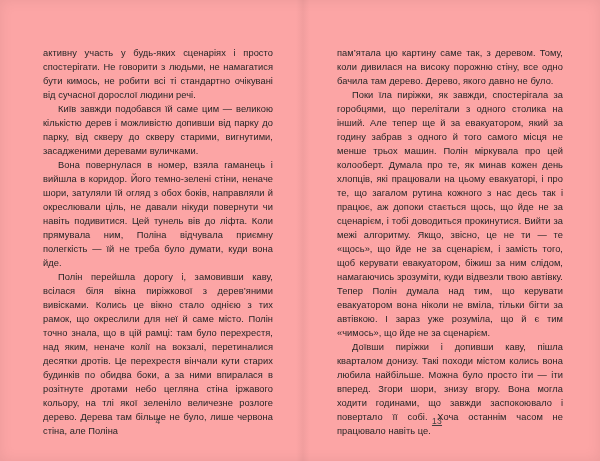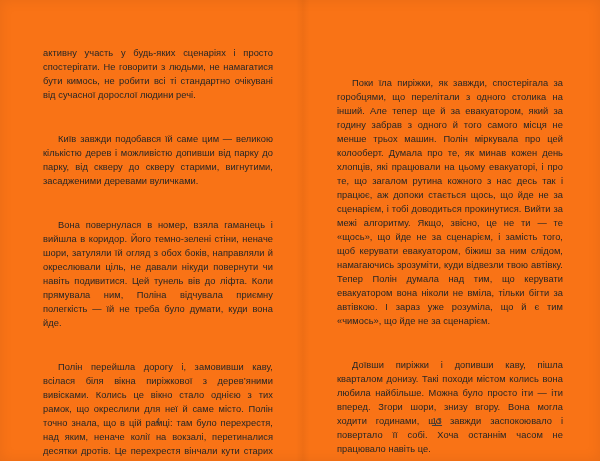--- a/index.html
+++ b/index.html
@@ -7,21 +7,21 @@
     padding: 0;
     width: 600px;
     height: 461px;
     overflow: hidden;
     background: #f4f4f2;
   }
   .spread {
     position: relative;
     width: 600px;
     height: 461px;
-    background: #f97316;
+    background: #fca5a5;
     box-shadow: inset 0 0 14px rgba(0,0,0,0.07);
   }
   
   .gutter {
     position: absolute;
     left: 296px;
     top: 0;
     width: 14px;
     height: 461px;
     background: linear-gradient(to right,
@@ -50,21 +50,20 @@
   }
   .page.left  .text-block { left: 43px; width: 230px; }
   .page.right .text-block { left: 37px; width: 226px; }
 
   .text-block p {
     margin: 0;
     padding: 0;
   }
   .text-block p.indent {
     text-indent: 15px;
-    margin-top: 30px;
   }
 
   .page-number {
     position: absolute;
     top: 416px;
     width: 100%;
     text-align: center;
     font-family: "Liberation Sans", "DejaVu Sans", sans-serif;
     font-size: 8.5px;
     color: #3f3f3f;
@@ -85,19 +84,20 @@
       <p class="indent">Вона повернулася в номер, взяла гаманець і вийшла в коридор. Його темно-зелені стіни, неначе шори, затуляли їй огляд з обох боків, направляли й окреслювали ціль, не давали нікуди повернути чи навіть подивитися. Цей тунель вів до ліфта. Коли прямувала ним, Поліна відчувала приємну полегкість — їй не треба було думати, куди вона йде.</p>
       <p class="indent">Полін перейшла дорогу і, замовивши каву, всілася біля вікна пиріжкової з дерев’яними вивісками. Колись це вікно стало однією з тих рамок, що окреслили для неї й саме місто. Полін точно знала, що в цій рамці: там було перехрестя, над яким, неначе колії на вокзалі, перетиналися десятки дротів. Це перехрестя вінчали кути старих будинків по обидва боки, а за ними впиралася в розітнуте дротами небо цегляна стіна іржавого кольору, на тлі якої зеленіло величезне розлоге дерево. Дерева там більше не було, лише червона стіна, але Поліна</p>
     </div>
     <div class="page-number">4</div>
   </div>
 
   <div class="gutter"></div>
 
   <div class="page right">
     <div class="text-block">
+      <p>пам’ятала цю картину саме так, з деревом. Тому, коли дивилася на високу порожню стіну, все одно бачила там дерево. Дерево, якого давно не було.</p>
       <p class="indent">Поки їла пиріжки, як завжди, спостерігала за горобцями, що перелітали з одного столика на інший. Але тепер ще й за евакуатором, який за годину забрав з одного й того самого місця не менше трьох машин. Полін міркувала про цей колооберт. Думала про те, як минав кожен день хлопців, які працювали на цьому евакуаторі, і про те, що загалом рутина кожного з нас десь так і працює, аж допоки стається щось, що йде не за сценарієм, і тобі доводиться прокинутися. Вийти за межі алгоритму. Якщо, звісно, це не ти — те «щось», що йде не за сценарієм, і замість того, щоб керувати евакуатором, біжиш за ним слідом, намагаючись зрозуміти, куди відвезли твою автівку. Тепер Полін думала над тим, що керувати евакуатором вона ніколи не вміла, тільки бігти за автівкою. І зараз уже розуміла, що й є тим «чимось», що йде не за сценарієм.</p>
       <p class="indent">Доївши пиріжки і допивши каву, пішла кварталом донизу. Такі походи містом колись вона любила найбільше. Можна було просто іти — іти вперед. Згори шори, знизу вгору. Вона могла ходити годинами, що завжди заспокоювало і повертало її собі. Хоча останнім часом не працювало навіть це.</p>
     </div>
     <div class="page-number">13</div>
   </div>
 
 </div>
 
 </body></html>

